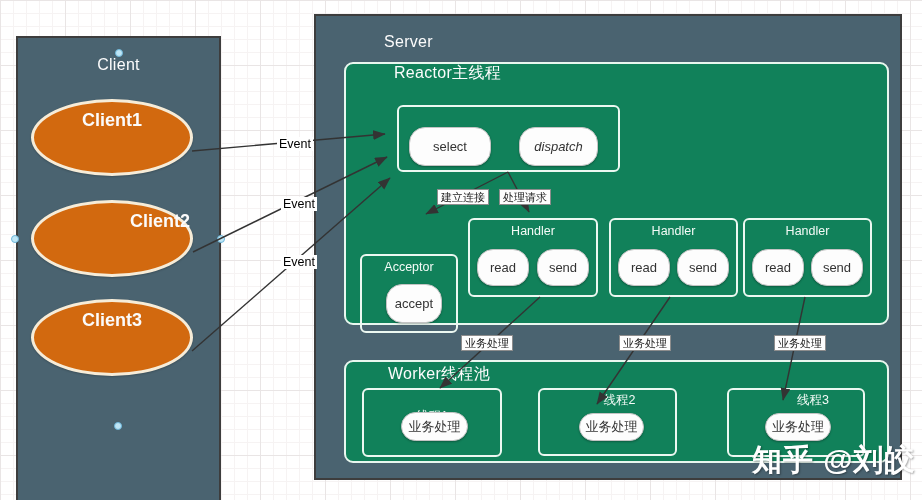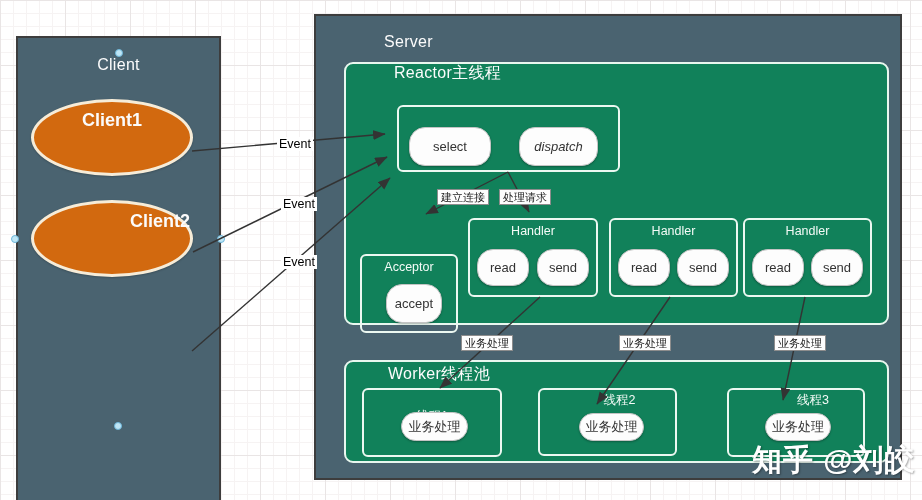--- a/index.html
+++ b/index.html
@@ -89,20 +89,23 @@
 <div class="canvas">
 
   <div class="slate-box" style="left:16px;top:36px;width:205px;height:467px;text-decoration:underline;">
     <div class="sec-title" style="left:0;right:0;top:18px;text-align:center;">Client</div>
 
     <div class="ellipse" style="left:13px;top:61px;">
       <span>Client1</span>
     </div>
     <div class="ellipse" style="left:13px;top:162px;text-align:right;">
       <span>Client2</span>
+    </div>
+    <div class="ellipse" style="left:13px;top:261px;">
+      <span>Client3</span>
     </div>
   </div>
 
   <div class="handle" style="left:115px;top:49px;"></div>
   <div class="handle" style="left:114px;top:422px;"></div>
   <div class="handle" style="left:11px;top:235px;"></div>
   <div class="handle" style="left:217px;top:235px;"></div>
 
   <div class="slate-box" style="left:314px;top:14px;width:588px;height:466px;"></div>
   <div class="sec-title" style="left:384px;top:33px;">Server</div>

